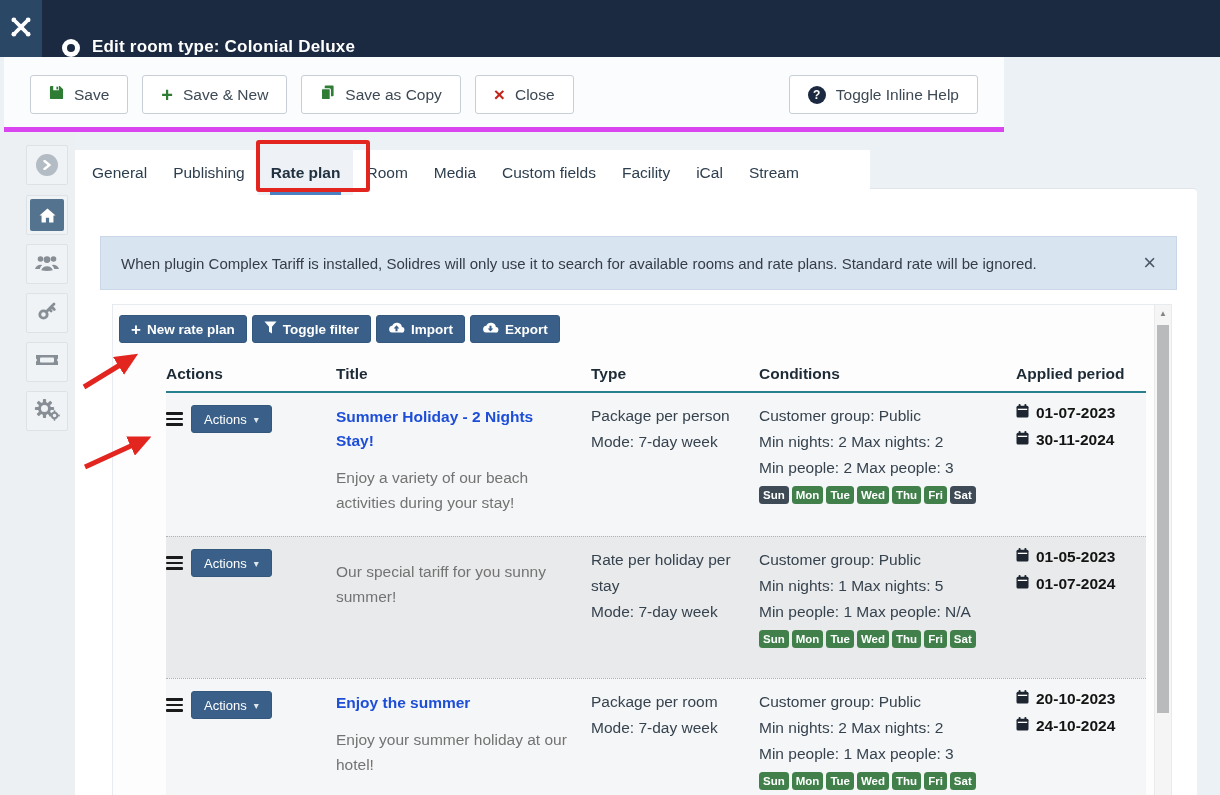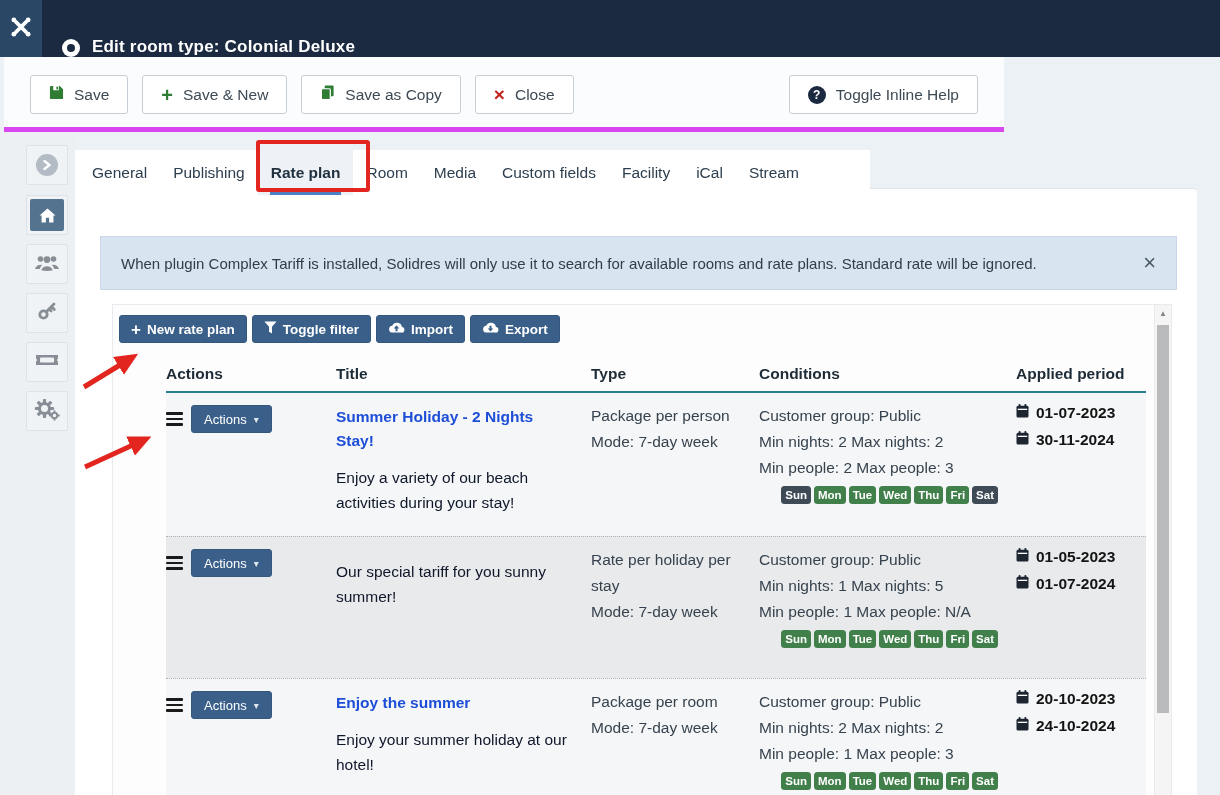--- a/index.html
+++ b/index.html
@@ -91,23 +91,23 @@
   .cell-actions { display:flex; align-items:flex-start; gap:8px; padding-top:2px; }
   .hamburger { display:inline-flex; flex-direction:column; gap:3px; margin-top:7px; cursor:pointer; }
   .hamburger i { display:block; width:17px; height:2.6px; background:#1a1a1a; border-radius:1px; }
   .actions-btn {
     height:28px; display:inline-flex; align-items:center; gap:7px; padding:0 12px;
     background:#3a6089; border:1px solid #34587d; border-radius:3px;
     color:#fff; font-family:inherit; font-size:13px; cursor:pointer;
   }
   .actions-btn .caret { font-size:10px; opacity:.85; }
   .rt-title { font-weight:700; color:#1d4ed8; line-height:24px; padding-top:2px; cursor:pointer; }
-  .rt-desc { margin-top:12px; color:#0f172a; line-height:25px; }
+  .rt-desc { margin-top:12px; color:#737373; line-height:25px; }
   .cond-line { white-space:nowrap; }
-  .days { margin-top:5px; display:flex; gap:3px;justify-content:flex-end; }
+  .days { margin-top:5px; display:flex; gap:3px; }
   .day-badge { display:inline-block; padding:2px 4px; border-radius:3.5px; color:#fff; font-size:11.5px; font-weight:700; line-height:14px; }
   .badge-green { background:#41804b; }
   .badge-dark { background:#3e4a55; }
   .period-line { display:flex; align-items:center; gap:7px; font-weight:700; color:#141414; margin-bottom:7px; line-height:20px; white-space:nowrap; }
 
   
   .red-rect { position:absolute; left:256px; top:140px; width:114px; height:52px; border:4px solid #e3251f; border-radius:3px; z-index:50; pointer-events:none; }
   .arrows { position:absolute; left:0; top:0; width:1220px; height:795px; z-index:51; pointer-events:none; }
 </style>
 </head>

